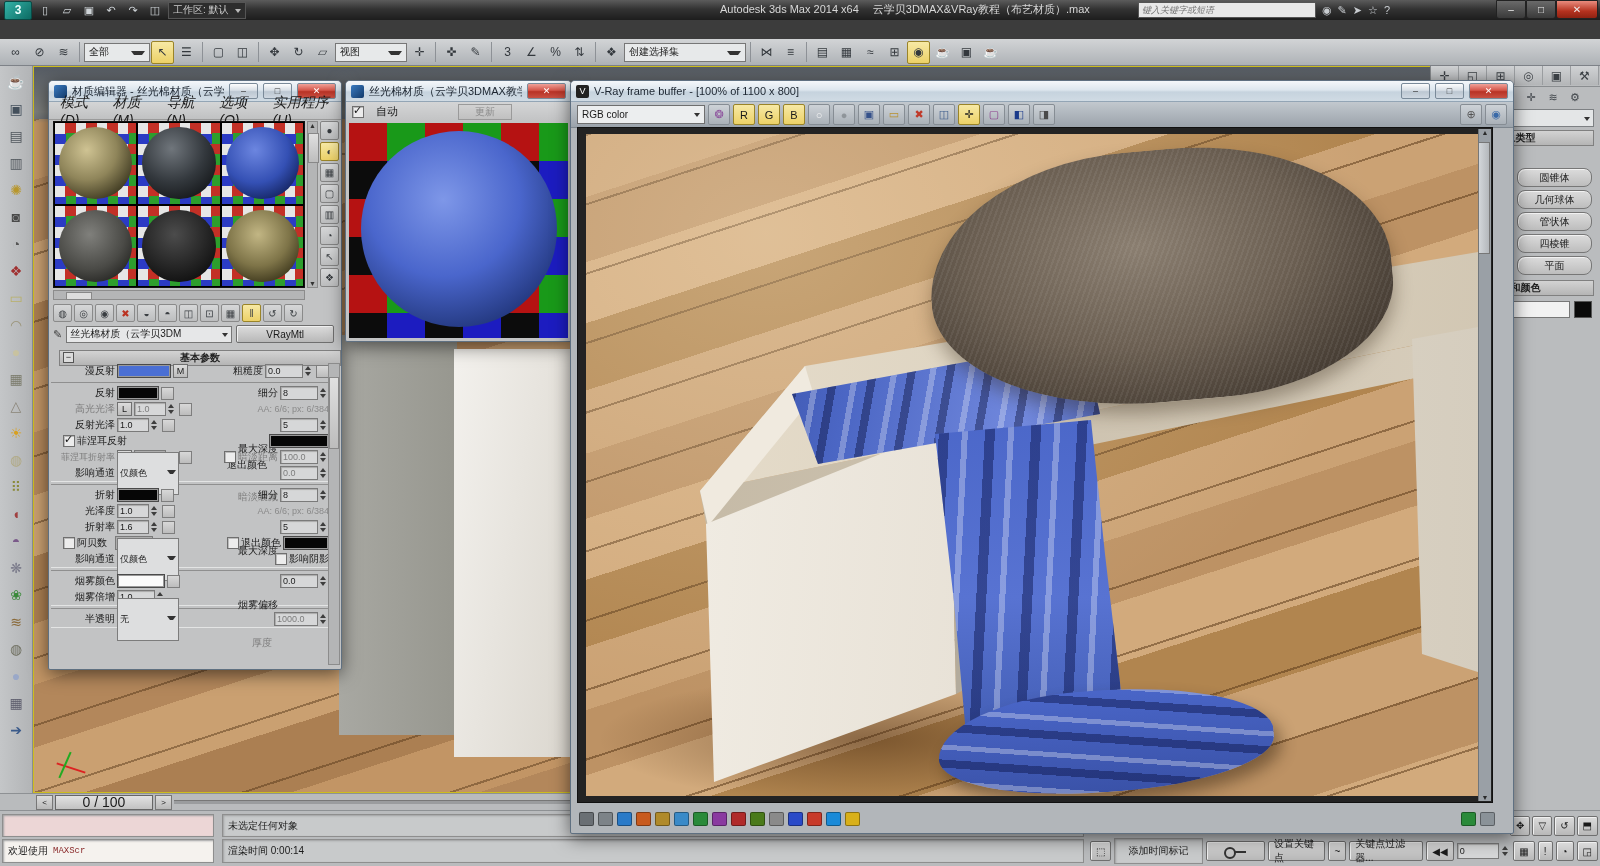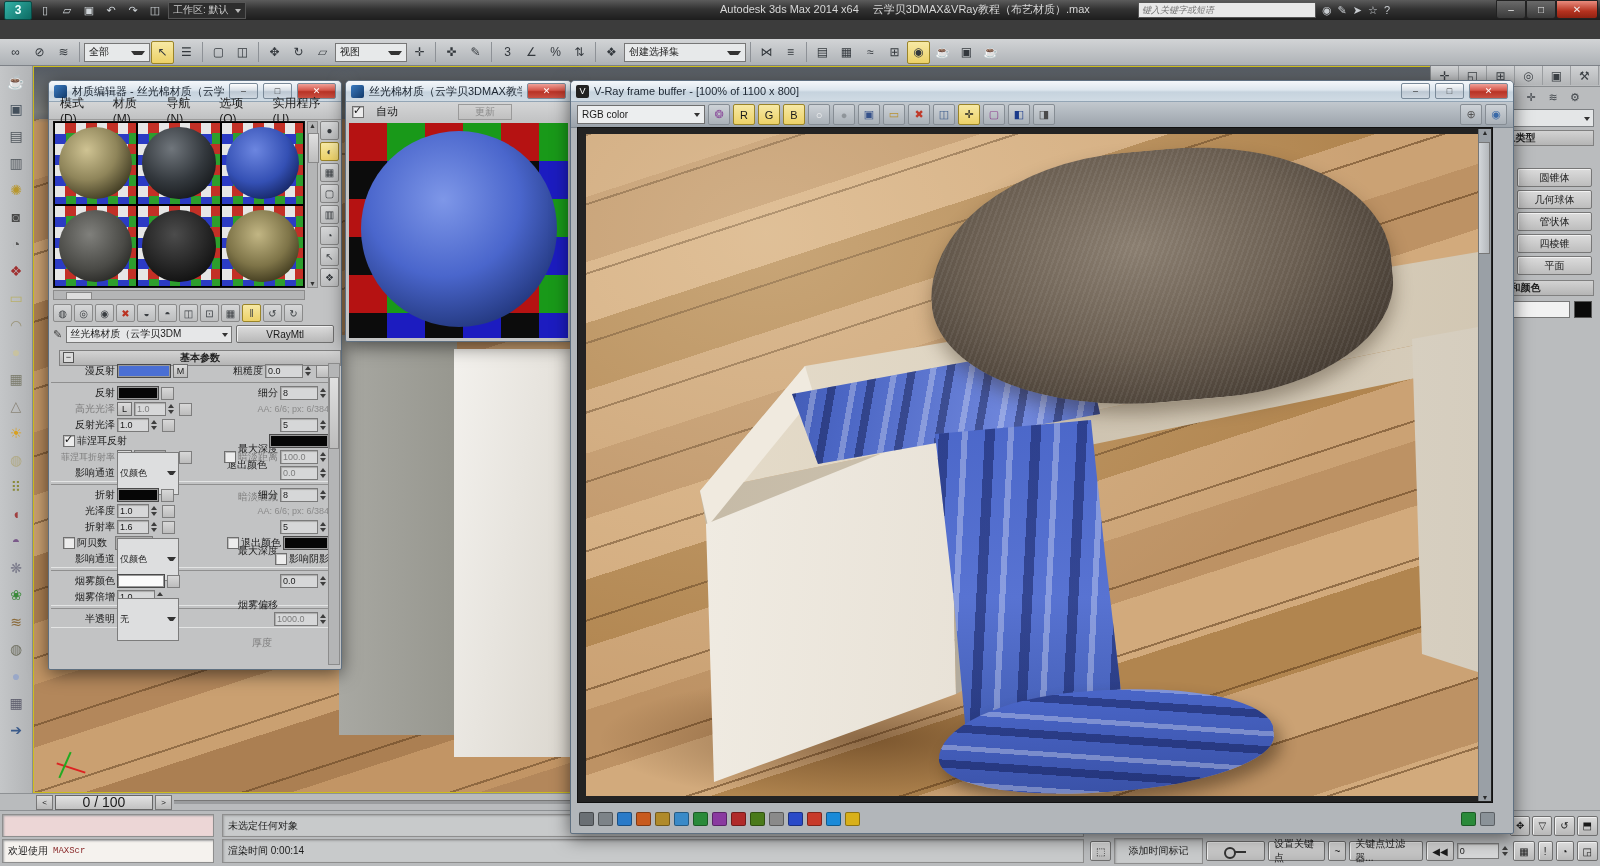--- a/index.html
+++ b/index.html
@@ -45,21 +45,21 @@
   #cp-tabs{display:flex;height:20px;border-bottom:1px solid #8a8d90;}
   .cpt{width:27px;height:19px;display:flex;align-items:center;justify-content:center;font-size:12px;color:#3a3f44;border-right:1px solid #9a9da0;background:linear-gradient(#d0d2d4,#b4b6b8);}
   #cp-cats{display:flex;height:20px;align-items:center;padding:0 2px;gap:2px;}
   .cpc{width:20px;height:17px;display:flex;align-items:center;justify-content:center;font-size:11px;color:#41464b;}
   .cp-dd{margin:2px 6px;height:16px;background:#e4e6e7;border:1px solid #7d8083;display:flex;align-items:center;}
   .cp-dd::after{content:"";margin-left:auto;margin-right:3px;border:3px solid transparent;border-top:4px solid #333;margin-top:4px;}
   .roll{height:14px;margin:3px 6px 2px 6px;background:linear-gradient(#d3d3d3,#b5b5b5);border:1px solid #808080;font-size:10px;font-weight:bold;display:flex;align-items:center;justify-content:center;position:relative;color:#222;}
   .roll::before{content:"−";position:absolute;left:3px;top:1px;width:9px;height:9px;border:1px solid #555;font-size:9px;line-height:8px;text-align:center;background:#dcdcdc;font-weight:normal;}
   .cp-check{display:flex;align-items:center;gap:4px;padding:2px 10px;font-size:10px;color:#555;}
   #cp-grid{display:grid;grid-template-columns:1fr 1fr;gap:3px;padding:2px 8px;}
-  .cpb{height:17px;background:linear-gradient(#dcdcdc,#bdbdbd);border:1px solid #777;box-shadow:inset 1px 1px 0 #f2f2f2;border-radius:2px;font-size:10px;display:flex;align-items:center;justify-content:center;}
+  .cpb{height:17px;background:linear-gradient(#dcdcdc,#bdbdbd);border:1px solid #777;box-shadow:inset 1px 1px 0 #f2f2f2;border-radius:8px;font-size:10px;display:flex;align-items:center;justify-content:center;}
   #cp-namerow{display:flex;gap:4px;padding:3px 8px;align-items:center;}
   #cp-namefield{flex:1;height:15px;background:#f2f2f2;border:1px solid #777;}
   #cp-colorsw{width:16px;height:15px;background:#0a0a0a;border:1px solid #555;}
   
   #timeslider{position:absolute;left:0px;top:793px;width:1600px;height:17px;background:#b9bbbd;border-top:1px solid #8e9194;display:flex;align-items:center;gap:2px;padding-left:36px;box-sizing:border-box;}
   .tsbtn{width:15px;height:13px;background:linear-gradient(#dcdcdc,#b8b8b8);border:1px solid #777;font-size:8px;display:flex;align-items:center;justify-content:center;}
   #tshandle{width:96px;height:13px;background:linear-gradient(#e2e2e2,#c2c2c2);border:1px solid #666;font-size:14px;display:flex;align-items:center;justify-content:center;}
   #tstrack{flex:1;height:3px;background:#9a9c9e;border-top:1px solid #777;margin-right:4px;}
   #statusbar{position:absolute;left:0;top:810px;width:1600px;height:56px;background:#b9bbbd;border-top:1px solid #8e9194;z-index:2;}
   .sunk{background:#c8cacb;border:1px solid #8e8e8e;box-shadow:inset 1px 1px 2px #9fa1a2;font-size:10px;display:flex;align-items:center;padding:0 5px;box-sizing:border-box;}
@@ -78,34 +78,34 @@
   .fld{background:#d6d7d8;border:1px solid #7a7a7a;box-shadow:inset 1px 1px 1px #a9a9a9;height:12px;font-size:9px;line-height:12px;padding:0 2px;display:inline-block;box-sizing:content-box;}
   .spin{width:9px;height:14px;display:inline-flex;flex-direction:column;justify-content:space-between;padding:2px 0;box-sizing:border-box;}
   .spin i{display:block;width:0;height:0;border-left:3px solid transparent;border-right:3px solid transparent;}
   .spin .u{border-bottom:4px solid #3d3d3d;}
   .spin .d{border-top:4px solid #3d3d3d;}
   .cb{width:10px;height:10px;background:#ececec;border:1px solid #6f6f6f;box-shadow:inset 1px 1px 0 #bbb;display:inline-block;position:relative;flex:none;}
   .cb.on::after{content:"✓";position:absolute;left:0px;top:-3px;font-size:11px;color:#111;}
   .sw{height:12px;border:1px solid #4a4a4a;display:inline-block;box-shadow:inset 0 0 0 1px #999;}
   .mapbox{width:11px;height:11px;background:linear-gradient(#d8d8d8,#bcbcbc);border:1px solid #7e7e7e;display:inline-block;}
   .mbtn{min-width:13px;height:12px;background:linear-gradient(#dcdcdc,#bcbcbc);border:1px solid #707070;font-size:9px;text-align:center;line-height:12px;display:inline-block;}
-  .dd{display:inline-flex;align-items:center;background:#dddedf;border:1px solid #7c7c7c;height:13px;font-size:9px;padding:14px 2px;}
+  .dd{display:inline-flex;background:#dddedf;border:1px solid #7c7c7c;height:13px;font-size:9px;padding:14px 2px;}
   .dd::after{content:"";margin-left:auto;border:3px solid transparent;border-top:4px solid #333;margin-top:3px;padding-left:3px;}
   .dim{color:#7d7d7d !important;}
   
   .win{position:absolute;border:1px solid #5f7081;border-radius:5px 5px 2px 2px;box-shadow:0 4px 18px rgba(0,0,0,.55);background:#c2c3c4;}
   .tbar{height:21px;border-radius:4px 4px 0 0;background:linear-gradient(#f4f7fa,#dde6ee 45%,#c6d3de 55%,#d0dbe4);border-bottom:1px solid #93a5b5;display:flex;align-items:center;padding:0 5px;gap:5px;box-sizing:border-box;}
   .tbar .ticon{width:13px;height:13px;border-radius:2px;flex:none;}
   .tbar .ttext{font-size:11px;color:#1c2530;white-space:nowrap;overflow:hidden;flex:1;}
   .wbtn{width:27px;height:14px;border:1px solid #7a8a99;border-radius:2px;background:linear-gradient(#fdfdfd,#d8dfe6 45%,#bcc7d2 55%,#cfd8e1);font-size:9px;display:flex;align-items:center;justify-content:center;color:#333;flex:none;}
   .wbtn.close{background:linear-gradient(#f0a198,#d4564a 45%,#b83326 55%,#c85042);color:#fff;width:37px;}
   
   #mewin{left:48px;top:80px;width:292px;height:588px;z-index:10;}
   #me-menu{display:flex;height:17px;align-items:center;padding-left:4px;background:linear-gradient(#d4d5d6,#c0c1c2);border-bottom:1px solid #9a9a9a;}
-  #me-menu span{font-size:12px;padding:0 7px;}
+  #me-menu span{font-size:14px;padding:0 7px;font-style:italic;}
   #slots{position:absolute;left:4px;top:40px;width:252px;height:167px;display:grid;grid-template-columns:repeat(3,1fr);grid-template-rows:repeat(2,1fr);background:#1a1a1a;border:1px solid #111;box-sizing:border-box;}
   .slot{position:relative;border:1px solid #000;background:conic-gradient(#c33026 0 25%,#2d9e2d 0 50%,#2b3bc4 0 75%,#e6e6e6 0 100%);background-size:21px 21px;overflow:hidden;}
   .ball{position:absolute;inset:5%;border-radius:50%;}
   .b0{background:radial-gradient(circle at 38% 32%,#cfc393,#8f855a 45%,#3d3820 80%,#1c1a0c);}
   .b1{background:radial-gradient(circle at 40% 30%,#70767c,#33383d 50%,#101214 88%);}
   .b2{background:radial-gradient(circle at 40% 32%,#6c86e0,#3450b4 50%,#0d1a4e 88%);}
   .b3{background:radial-gradient(circle at 42% 34%,#80807c,#4a4a46 55%,#181816 92%);}
   .b4{background:radial-gradient(circle at 44% 34%,#4c4c4c,#232323 55%,#070707 92%);}
   .b5{background:radial-gradient(circle at 44% 34%,#c2b684,#7e7448 50%,#2e2912 88%);}
   .slot.vp::before,.slot.vp::after{content:"";position:absolute;top:0;border:6px solid trans

